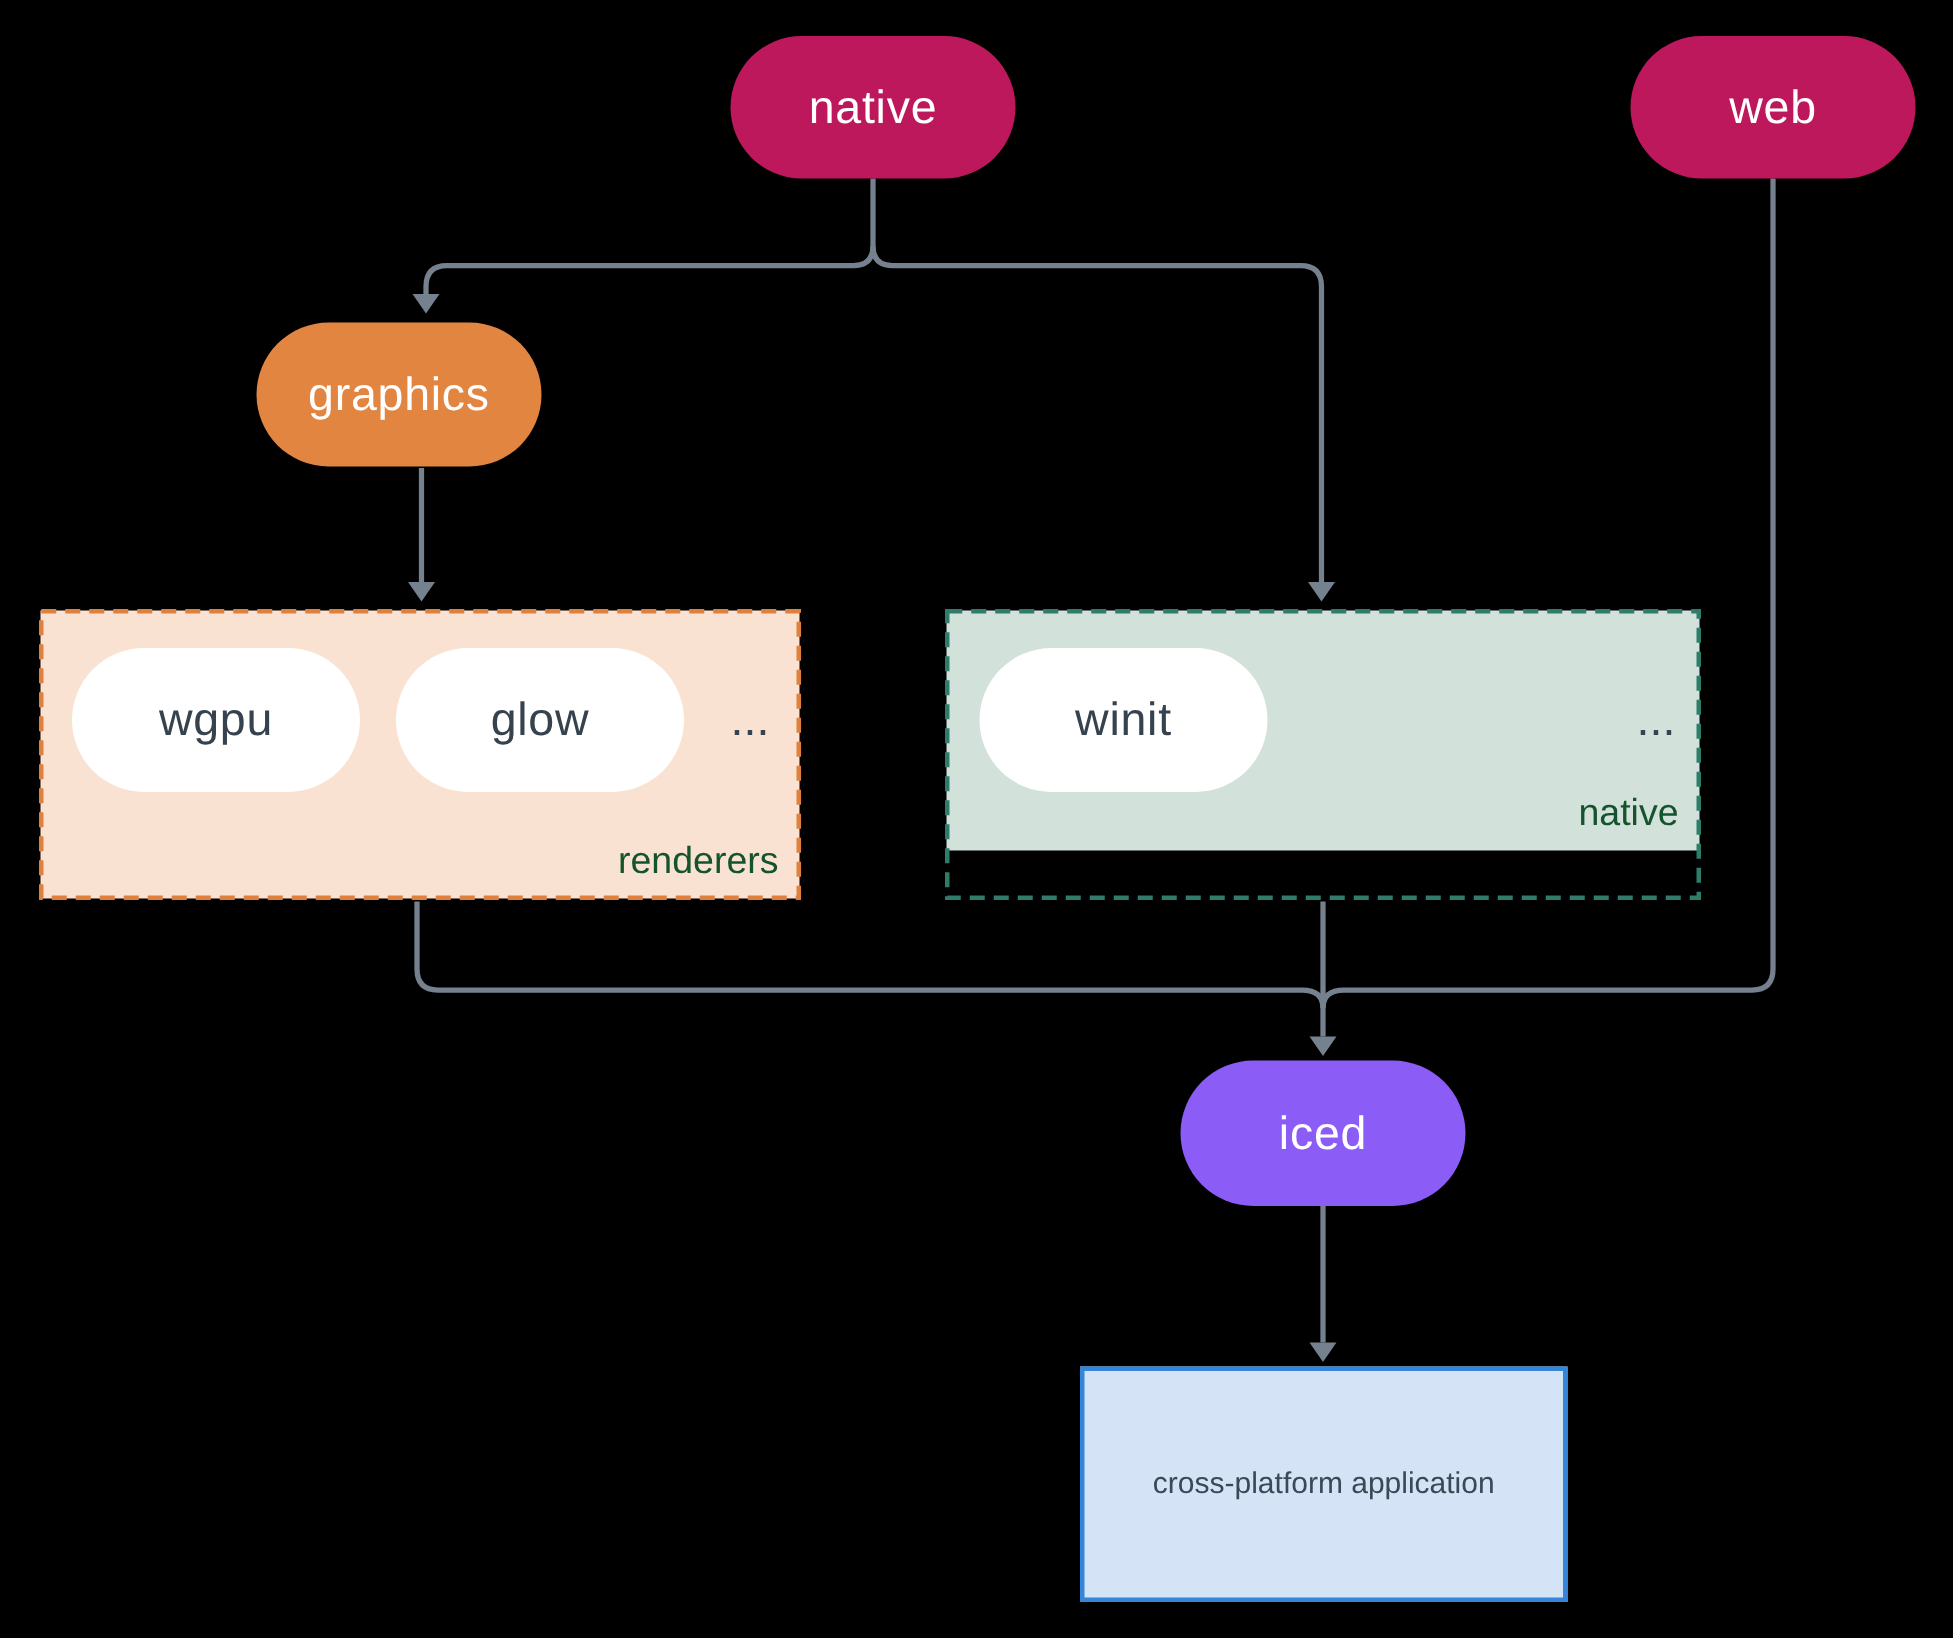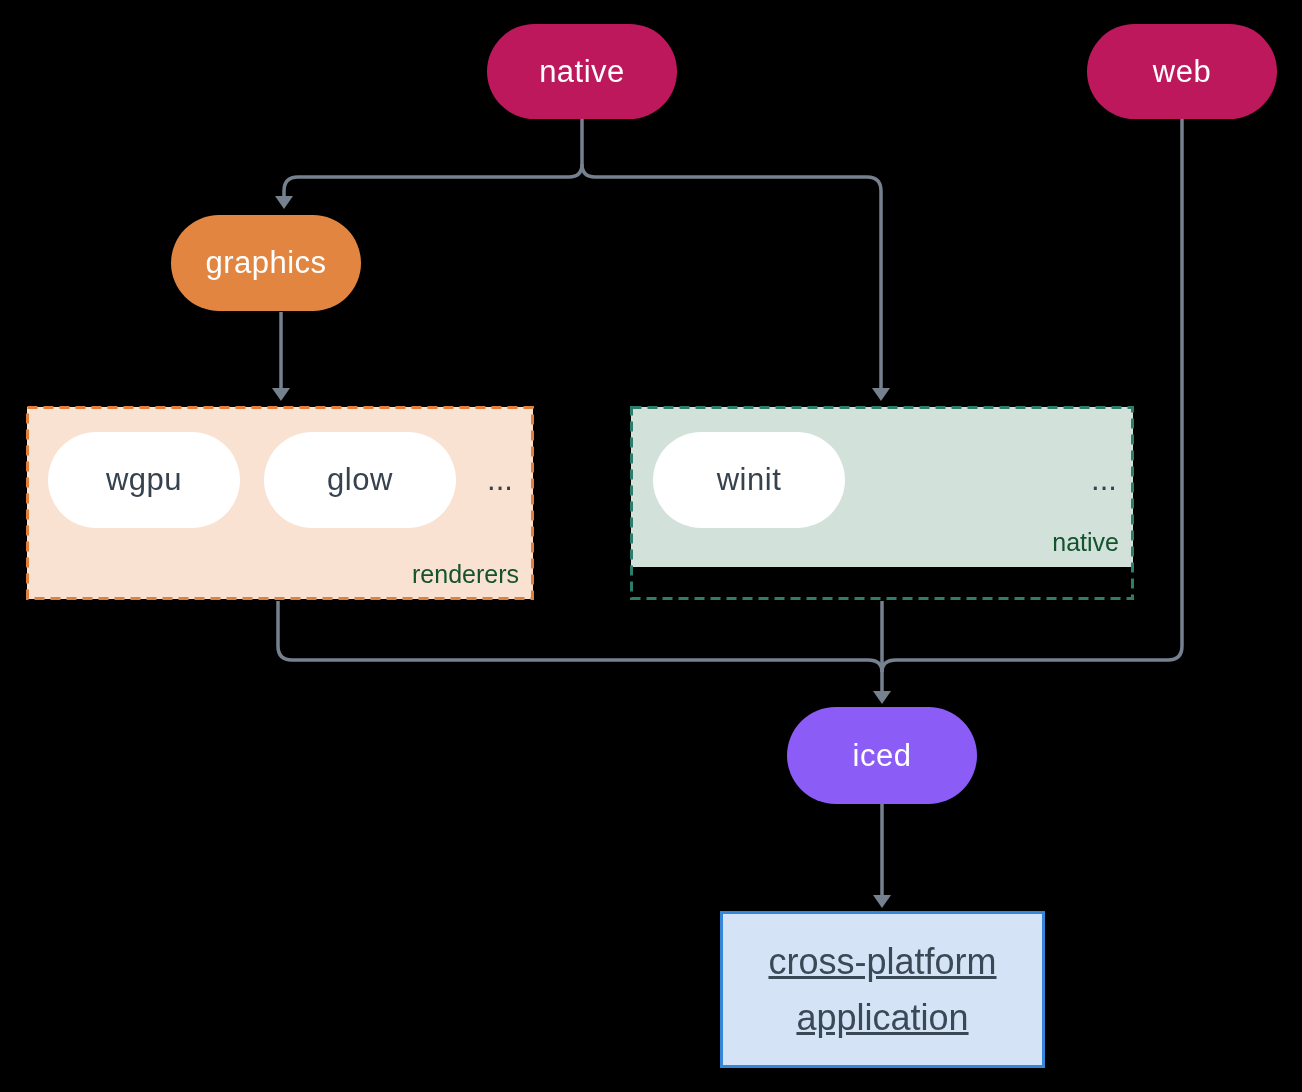--- a/index.html
+++ b/index.html
@@ -51,24 +51,23 @@
     background: #d4e4f6;
     border: 3px solid #3585d8;
     display: flex;
     align-items: center;
     justify-content: center;
     text-align: center;
   }
   .app-box span {
     display: block;
     width: 280px;
-    font-size: 36px;
-    line-height: 56px;
+    font-size: 20px;
+    line-height: 37px;
     color: #3b4856;
-    text-decoration: underline;
   }
   svg.wires {
     position: absolute;
     left: 0; top: 0;
     pointer-events: none;
   }
 </style>
 </head>
 <body>
 

